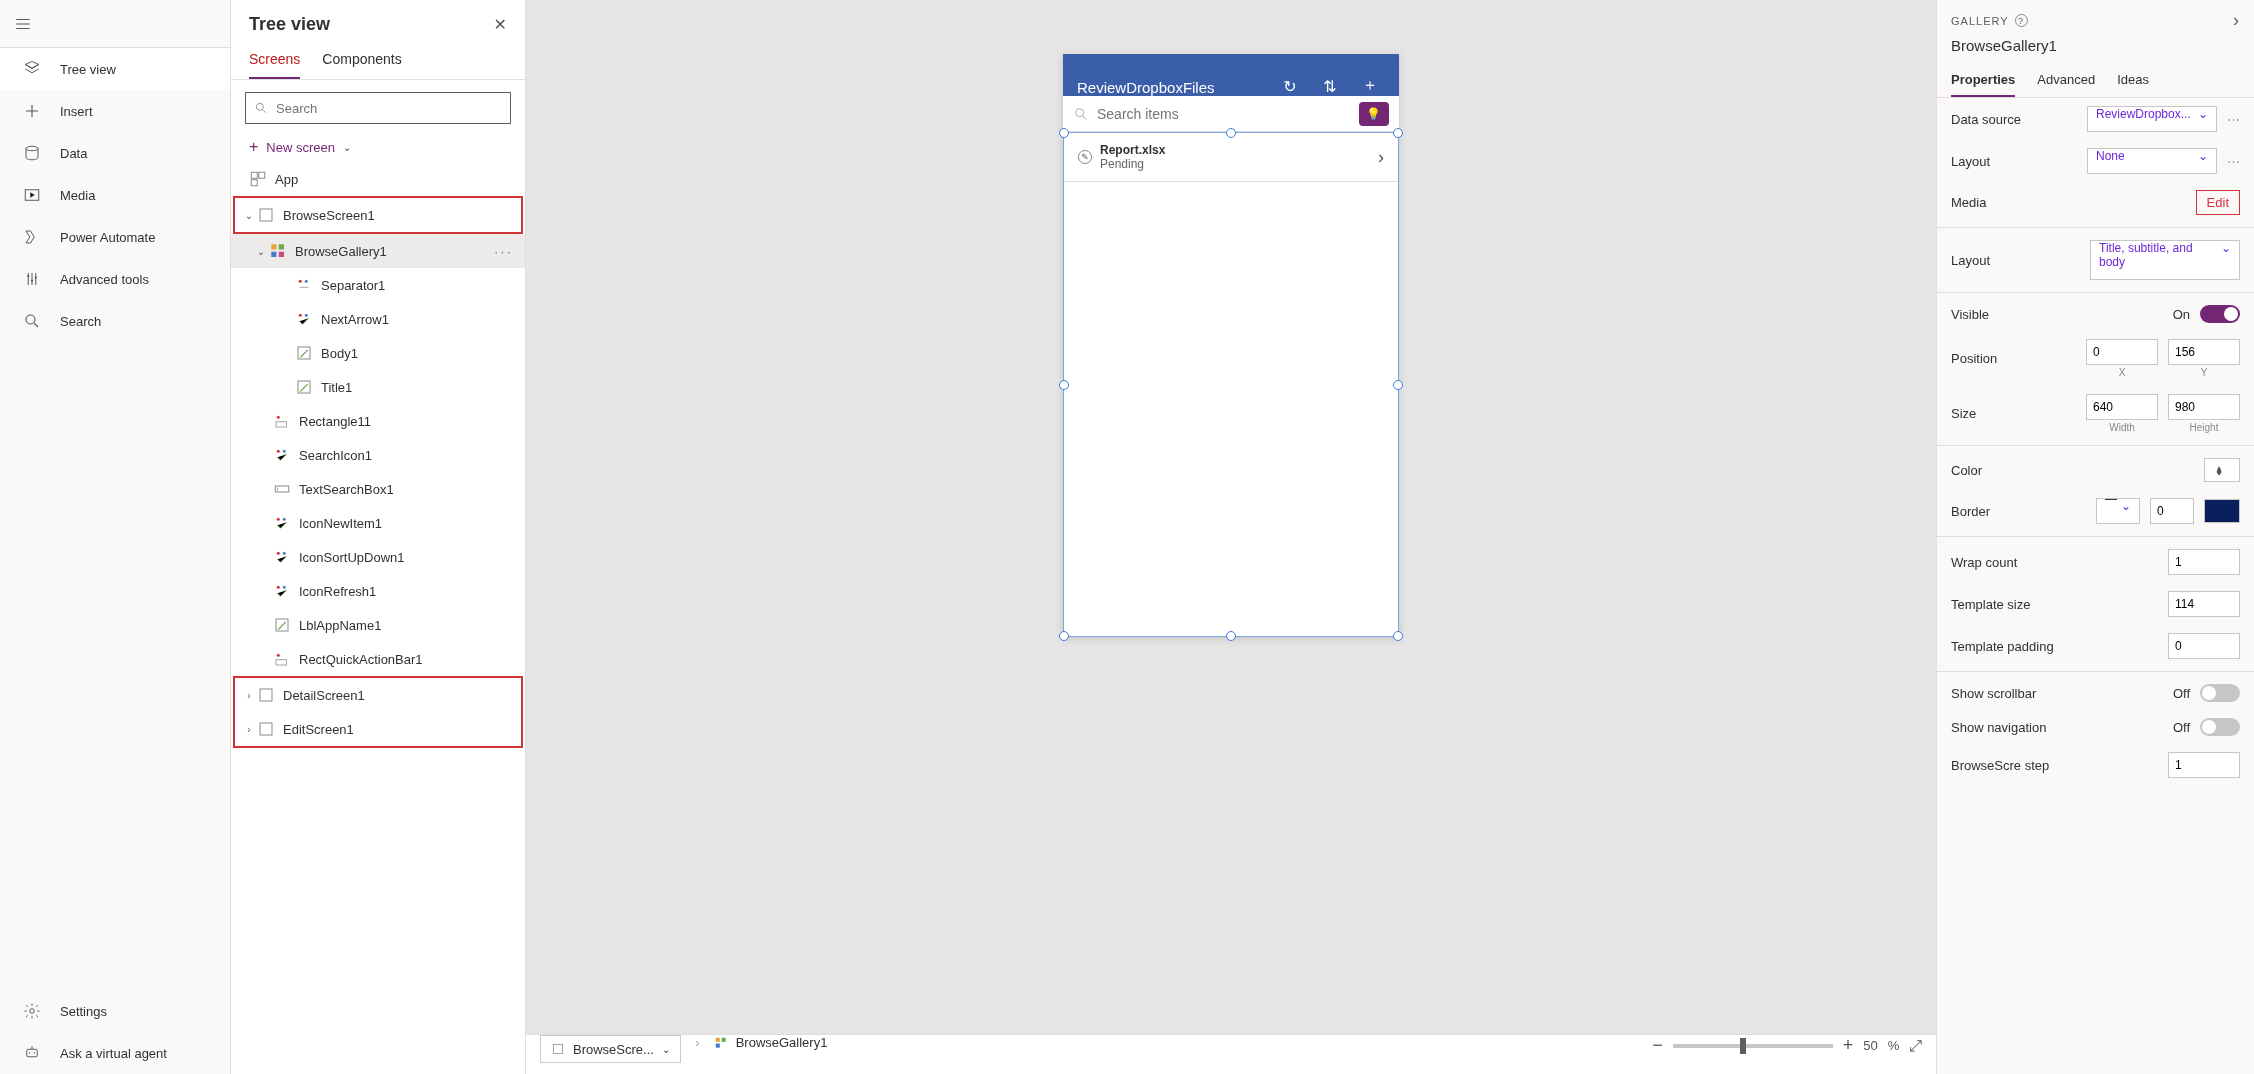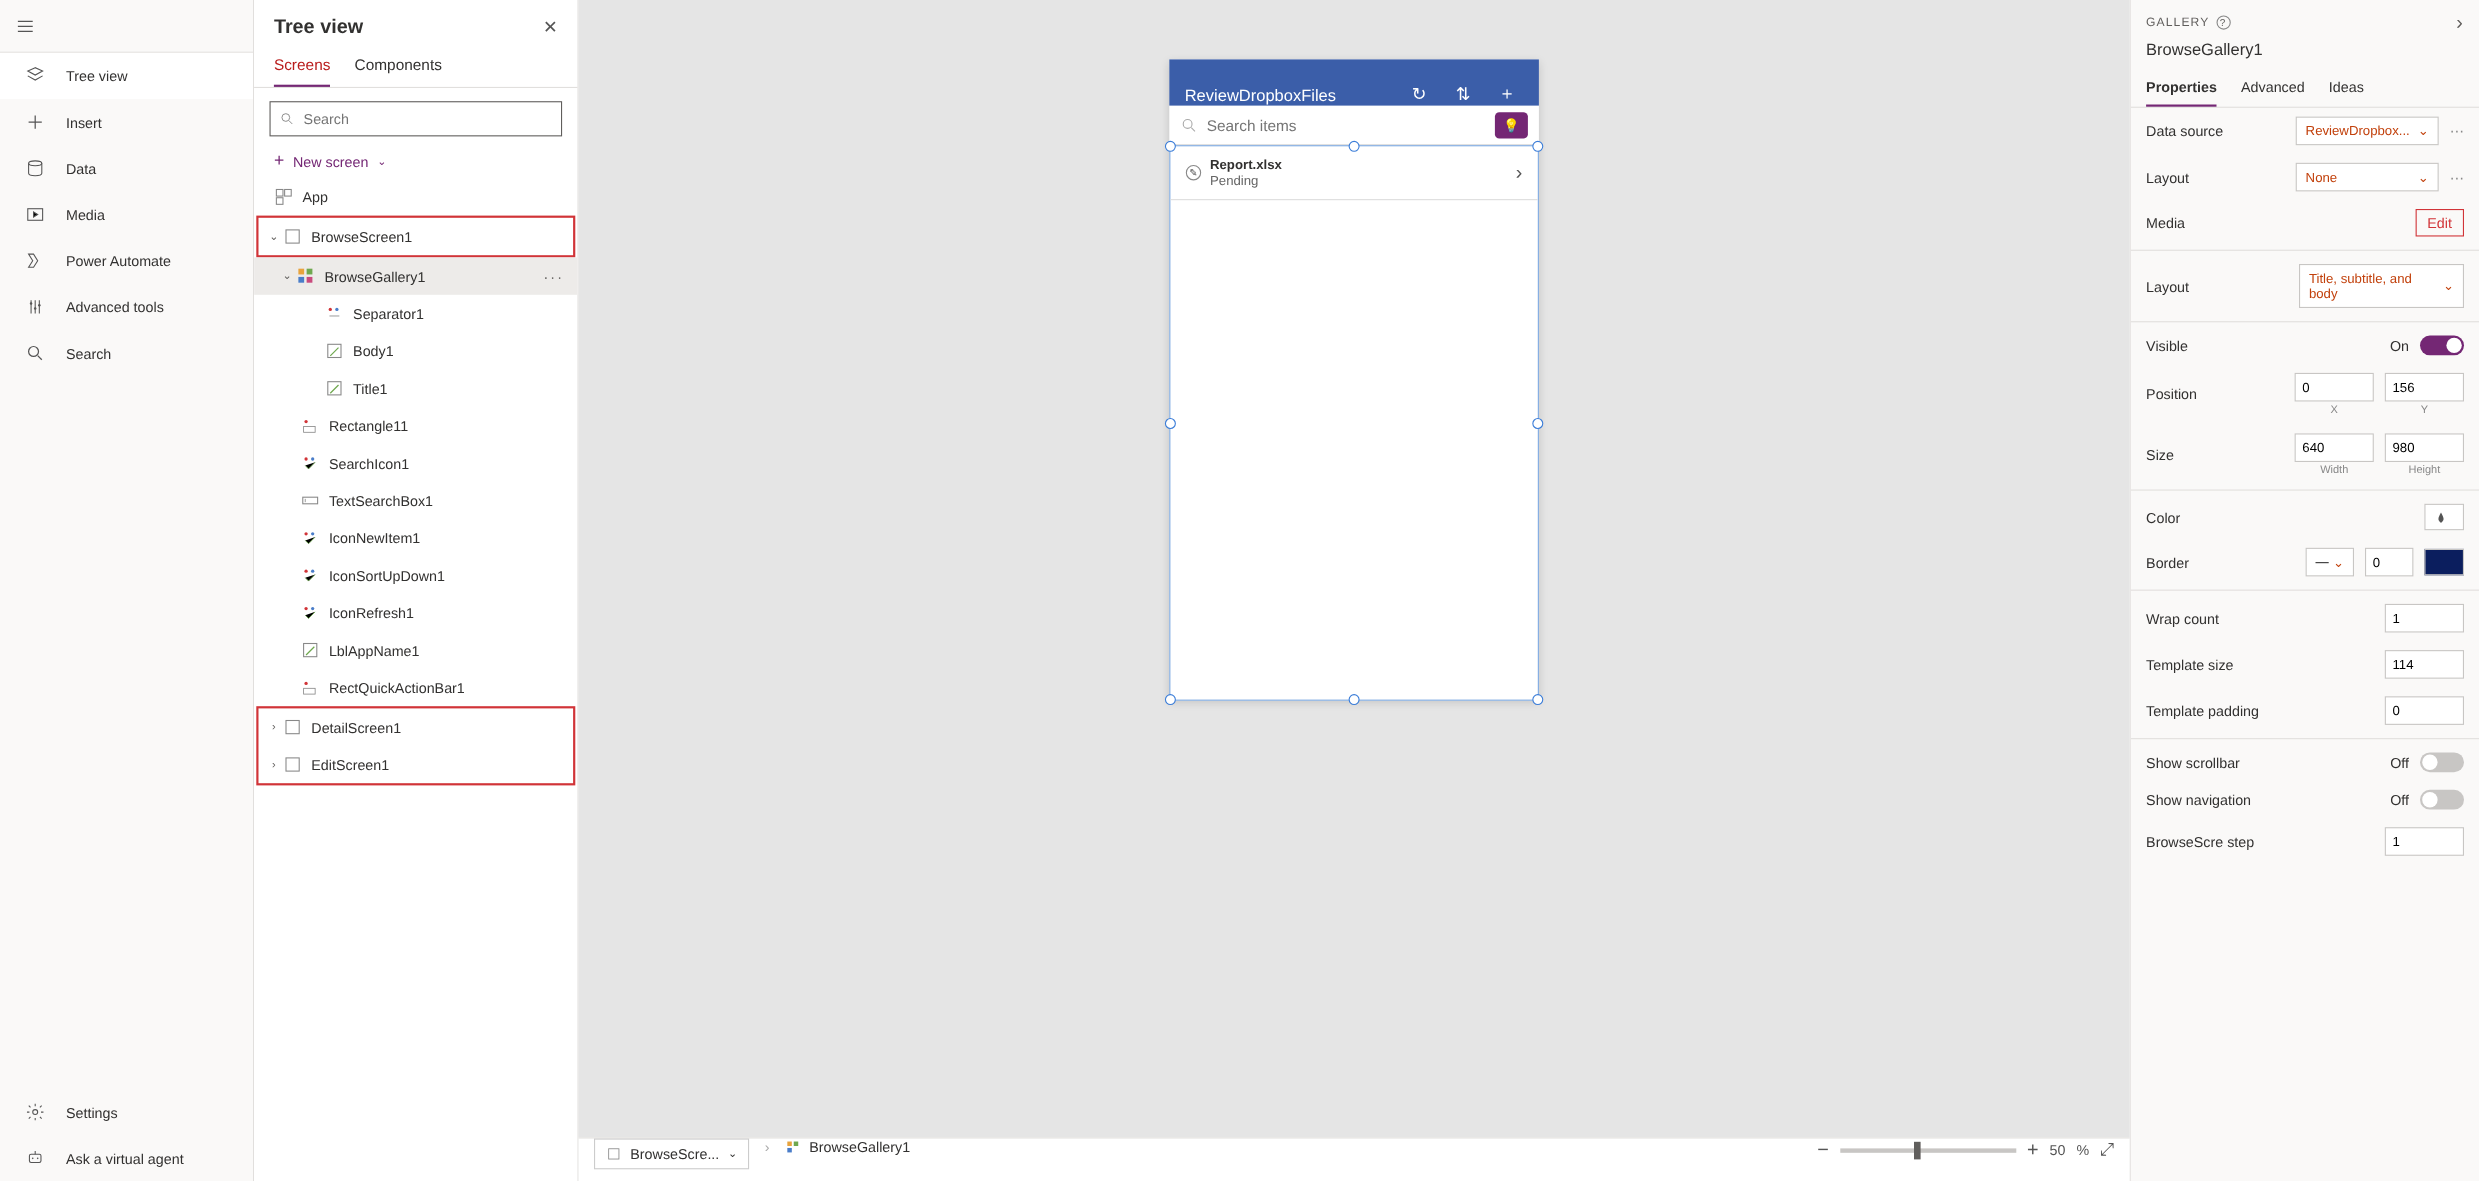--- a/index.html
+++ b/index.html
@@ -59,21 +59,21 @@
 .prop-head{padding:10px 14px 2px;display:flex;align-items:center;gap:6px;letter-spacing:1px;font-size:11px;color:#605e5c}
 .prop-head .spacer{flex:1}
 .prop-title{padding:4px 14px 10px;font-size:15px;font-weight:400}
 .prop-tabs{display:flex;gap:22px;padding:0 14px;border-bottom:1px solid #e1dfdd}
 .prop-tab{padding:8px 0;font-size:13px;cursor:pointer;border-bottom:2px solid transparent}
 .prop-tab.active{border-bottom:2px solid #742774;font-weight:600}
 .prop-body{flex:1;overflow:auto}
 .prop-row{display:flex;align-items:center;padding:8px 14px;gap:10px}
 .prop-row .lbl{flex:1}
 .prop-sep{border-top:1px solid #e1dfdd;margin:4px 0}
-.dd{border:1px solid #c8c6c4;background:#fff;height:26px;display:flex;align-items:center;padding:0 8px;font-size:12px;color:#c2410c;gap:4px;cursor:pointer}
+.dd{border:1px solid #c8c6c4;background:#fff;height:26px;display:flex;align-items:flex-start;padding:0 8px;font-size:12px;color:#6d28d9;gap:4px;cursor:pointer}
 .dd.w130{width:130px}.dd.w150{width:150px}
 .edit-link{color:#d13438;border:1px solid #d13438;padding:4px 10px;cursor:pointer;font-size:13px}
 .toggle{width:40px;height:18px;border-radius:10px;background:#742774;position:relative;cursor:pointer}
 .toggle.off{background:#c8c6c4}
 .toggle .knob{width:14px;height:14px;background:#fff;border-radius:50%;position:absolute;top:2px;right:2px}
 .toggle.off .knob{left:2px;right:auto}
 .num-input{width:72px;height:26px;border:1px solid #c8c6c4;background:#fff;padding:0 6px;font-size:12px}
 .color-sw{width:36px;height:24px;border:1px solid #c8c6c4;background:#fff;cursor:pointer;display:flex;align-items:center;justify-content:center}
 .border-sw{width:36px;height:24px;border:1px solid #c8c6c4;background:#0b1e5e}
 .xy-col{display:flex;flex-direction:column;align-items:center;gap:2px}
@@ -239,20 +239,30 @@
               <circle cx="7" cy="7" r="2" fill="#d13438"></circle>
               <circle cx="15" cy="7" r="2" fill="#4a7dc9"></circle>
               <path stroke="#888" d="M6 15h12"></path>
             </svg>
           </span>
           <span class="label">Separator1</span>
         </div>
       <div class="tree-row" style="padding-left:64px">
           <span class="ico-sm">
             <svg viewBox="0 0 24 24">
+              <circle cx="7" cy="7" r="2" fill="#d13438"></circle>
+              <circle cx="15" cy="7" r="2" fill="#4a7dc9"></circle>
+              <path stroke="#6fa84f" d="M6 15l4 4 8-8"></path>
+            </svg>
+          </span>
+          <span class="label">NextArrow1</span>
+        </div>
+      <div class="tree-row" style="padding-left:64px">
+          <span class="ico-sm">
+            <svg viewBox="0 0 24 24">
               <rect x="4" y="4" width="16" height="16" fill="none" stroke="#888" stroke-width="1.3"></rect>
               <path stroke="#6fa84f" stroke-width="1.5" d="M7 18l10-10"></path>
             </svg>
           </span>
           <span class="label">Body1</span>
         </div>
       <div class="tree-row" style="padding-left:64px">
           <span class="ico-sm">
             <svg viewBox="0 0 24 24">
               <rect x="4" y="4" width="16" height="16" fill="none" stroke="#888" stroke-width="1.3"></rect>

